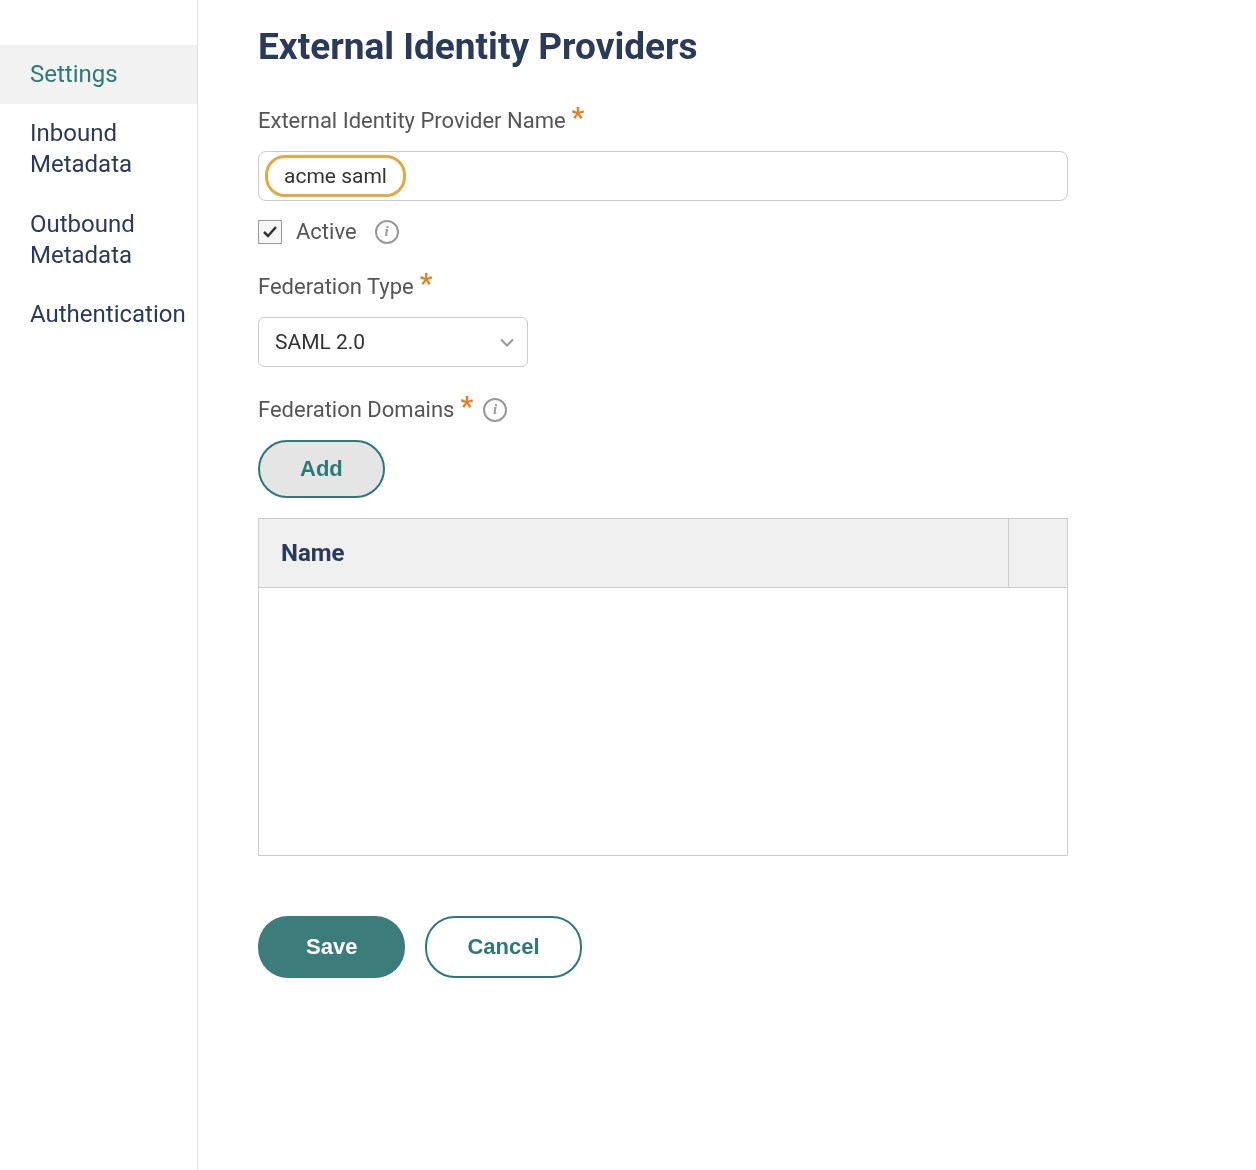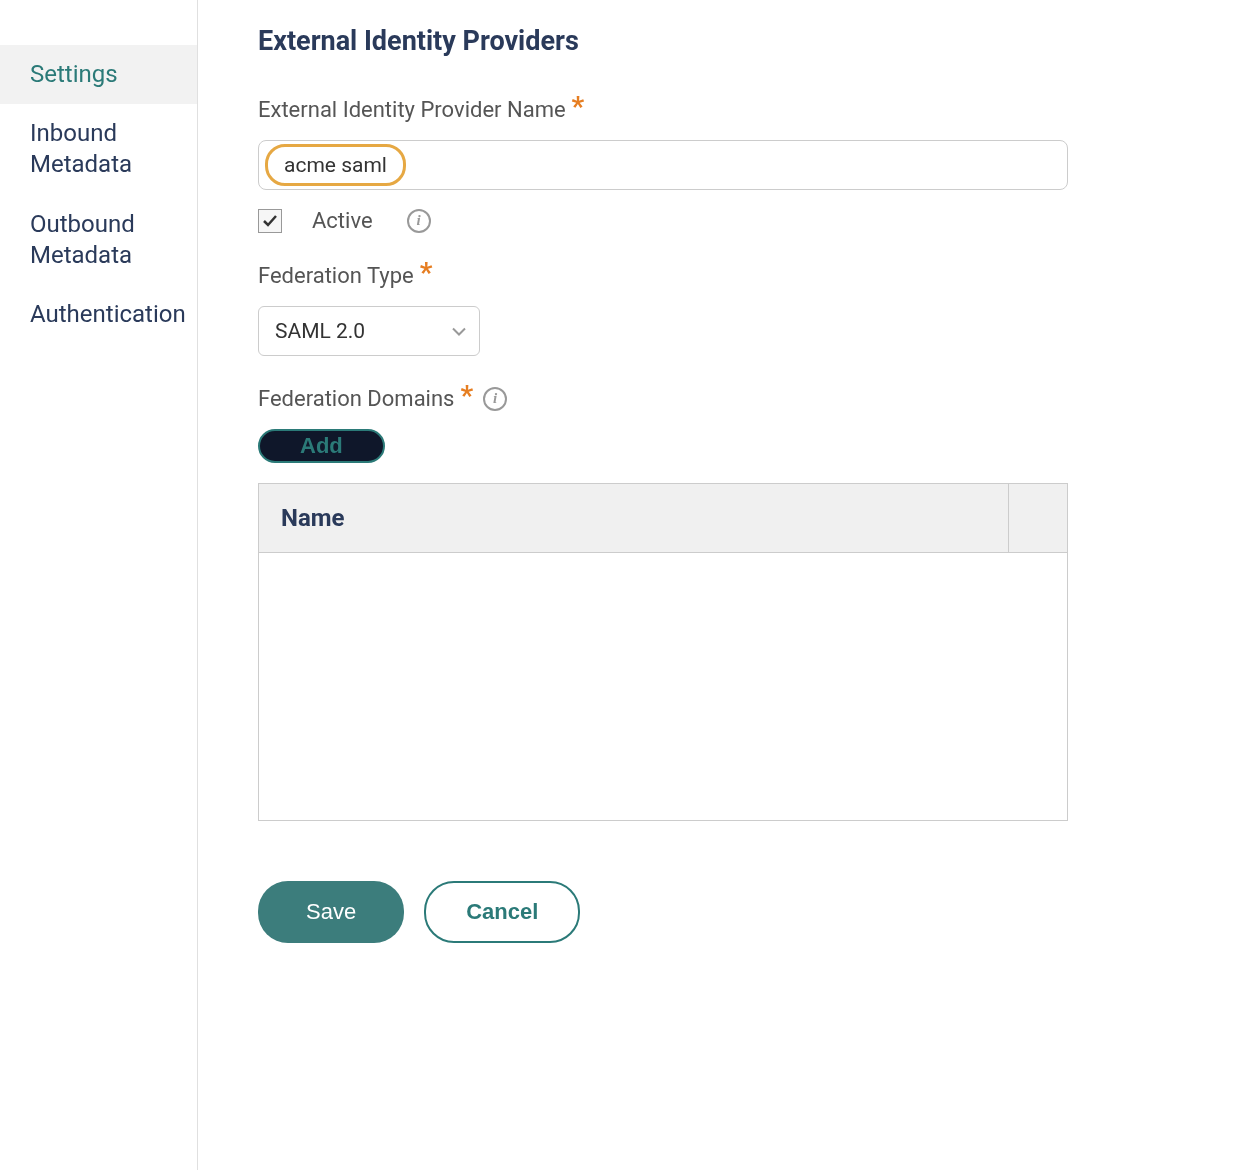--- a/index.html
+++ b/index.html
@@ -32,21 +32,21 @@
     .sidebar-item.active {
       background: #f2f2f2;
       color: #2b7a78;
     }
     .main {
       flex: 1;
       padding: 25px 30px 30px 60px;
       position: relative;
     }
     .page-title {
-      font-size: 27px;
+      font-size: 37px;
       font-weight: 700;
       color: #2a3a5a;
       margin-bottom: 40px;
     }
     .form-label {
       font-size: 22px;
       color: #555;
       margin-bottom: 12px;
       display: flex;
       align-items: center;
@@ -87,21 +87,21 @@
       width: 100%;
       max-width: 810px;
       padding: 3px 6px;
       border: 1px solid #ccc;
       border-radius: 8px;
       margin-bottom: 18px;
     }
     .checkbox-row {
       display: flex;
       align-items: center;
-      gap: 30px;
+      gap: 14px;
       margin-bottom: 30px;
     }
     .checkbox {
       width: 24px;
       height: 24px;
       border: 1px solid #999;
       background: #f6f6f6;
       display: flex;
       align-items: center;
       justify-content: center;
@@ -114,47 +114,47 @@
     .checkbox-label {
       font-size: 22px;
       color: #555;
     }
     .select-wrap {
       position: relative;
       display: inline-block;
       margin-bottom: 30px;
     }
     .select {
-      width: 222px;
+      width: 270px;
       padding: 12px 40px 12px 16px;
       font-size: 21px;
       border: 1px solid #ccc;
       border-radius: 6px;
       background: #fff;
       color: #333;
       appearance: none;
       cursor: pointer;
     }
     .select-chevron {
       position: absolute;
       right: 14px;
       top: 50%;
       transform: translateY(-50%);
       pointer-events: none;
       color: #999;
     }
     .add-button {
       display: inline-block;
-      padding: 2px 40px;
+      padding: 14px 40px;
       border: 2px solid #2b7a78;
       border-radius: 30px;
       color: #2b7a78;
       font-size: 22px;
       font-weight: 600;
-      background: #0f172a;
+      background: #e5e5e5;
       cursor: pointer;
       margin-bottom: 20px;
     }
     .table-container {
       border: 1px solid #ccc;
       width: 100%;
       max-width: 810px;
       height: 338px;
       margin-bottom: 60px;
     }
@@ -201,21 +201,21 @@
       display: flex;
       gap: 20px;
     }
     .save-button {
       padding: 16px 48px;
       border: none;
       border-radius: 30px;
       background: #3c7d7c;
       color: #fff;
       font-size: 22px;
-      font-weight: 400;
+      font-weight: 700;
       cursor: pointer;
     }
     .cancel-button {
       padding: 16px 40px;
       border: 2px solid #2b7a78;
       border-radius: 30px;
       background: #fff;
       color: #2b7a78;
       font-size: 22px;
       font-weight: 600;

